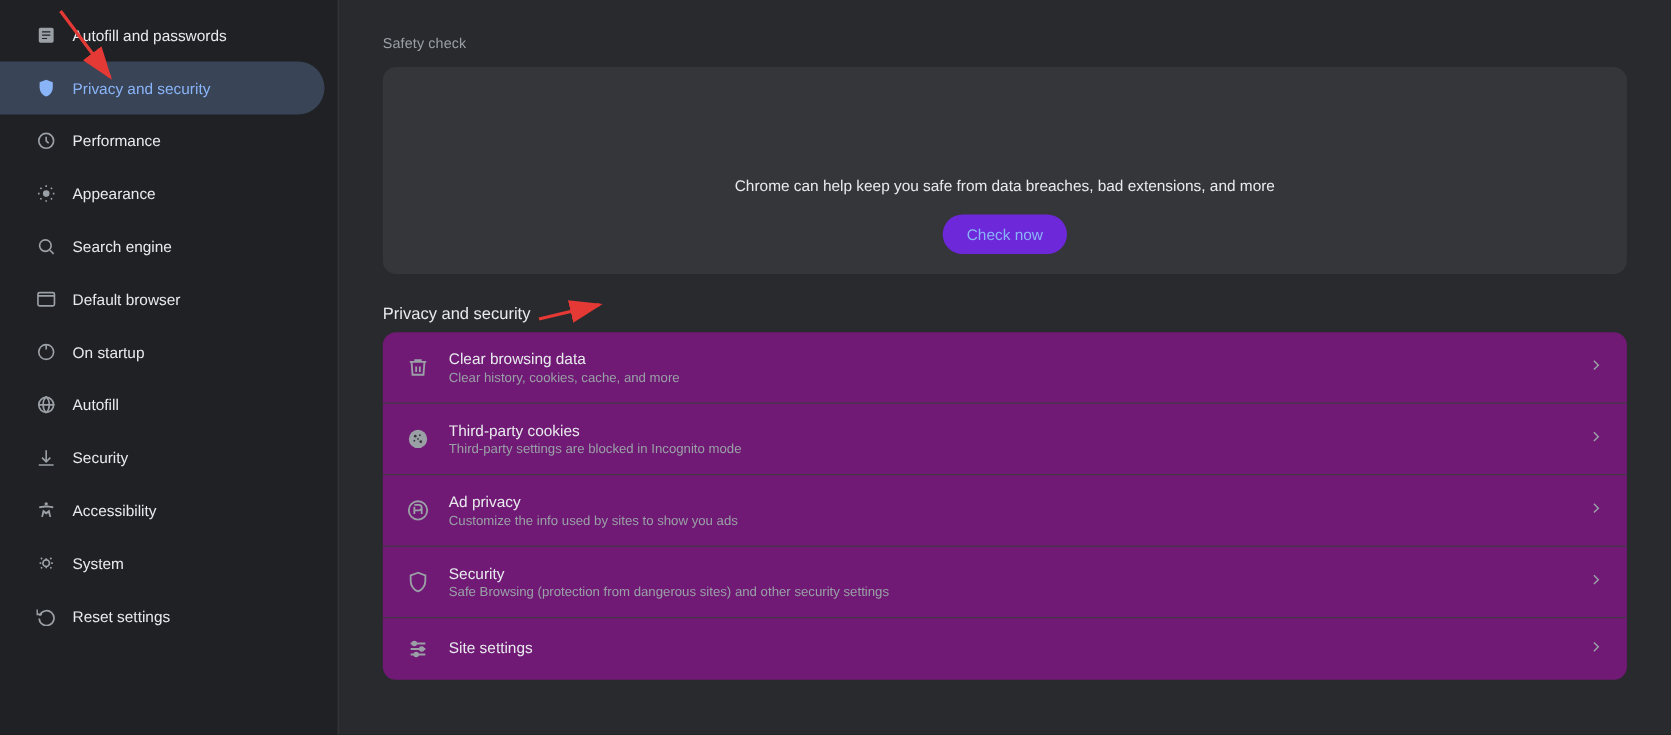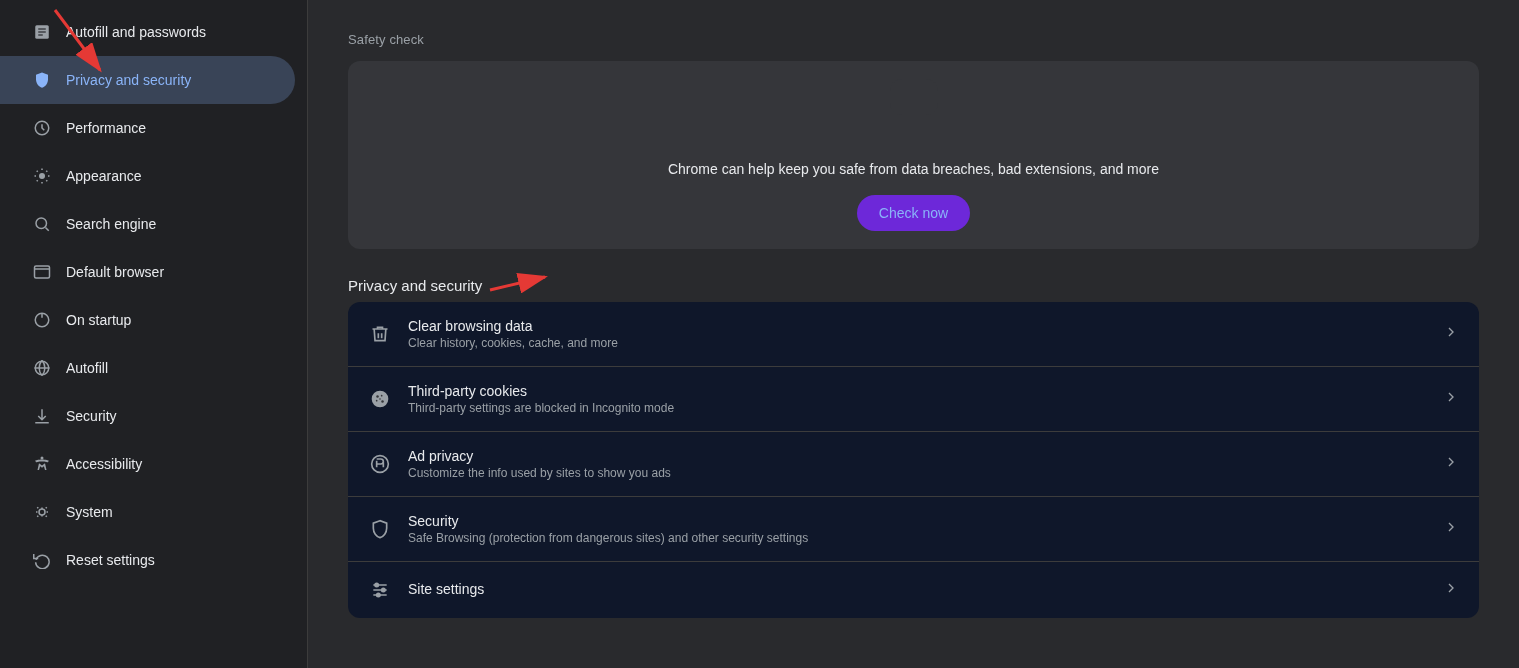--- a/index.html
+++ b/index.html
@@ -107,21 +107,21 @@
     
     .privacy-section-title {
       font-size: 15px;
       color: #e8eaed;
       margin-bottom: 8px;
       font-weight: 400;
     }
 
     
     .settings-list {
-      background: #0f172a;
+      background: #701a75;
       border-radius: 12px;
       overflow: hidden;
     }
     .settings-item {
       display: flex;
       align-items: center;
       padding: 16px 20px;
       border-bottom: 1px solid #3c3c3c;
       cursor: pointer;
       gap: 16px;

